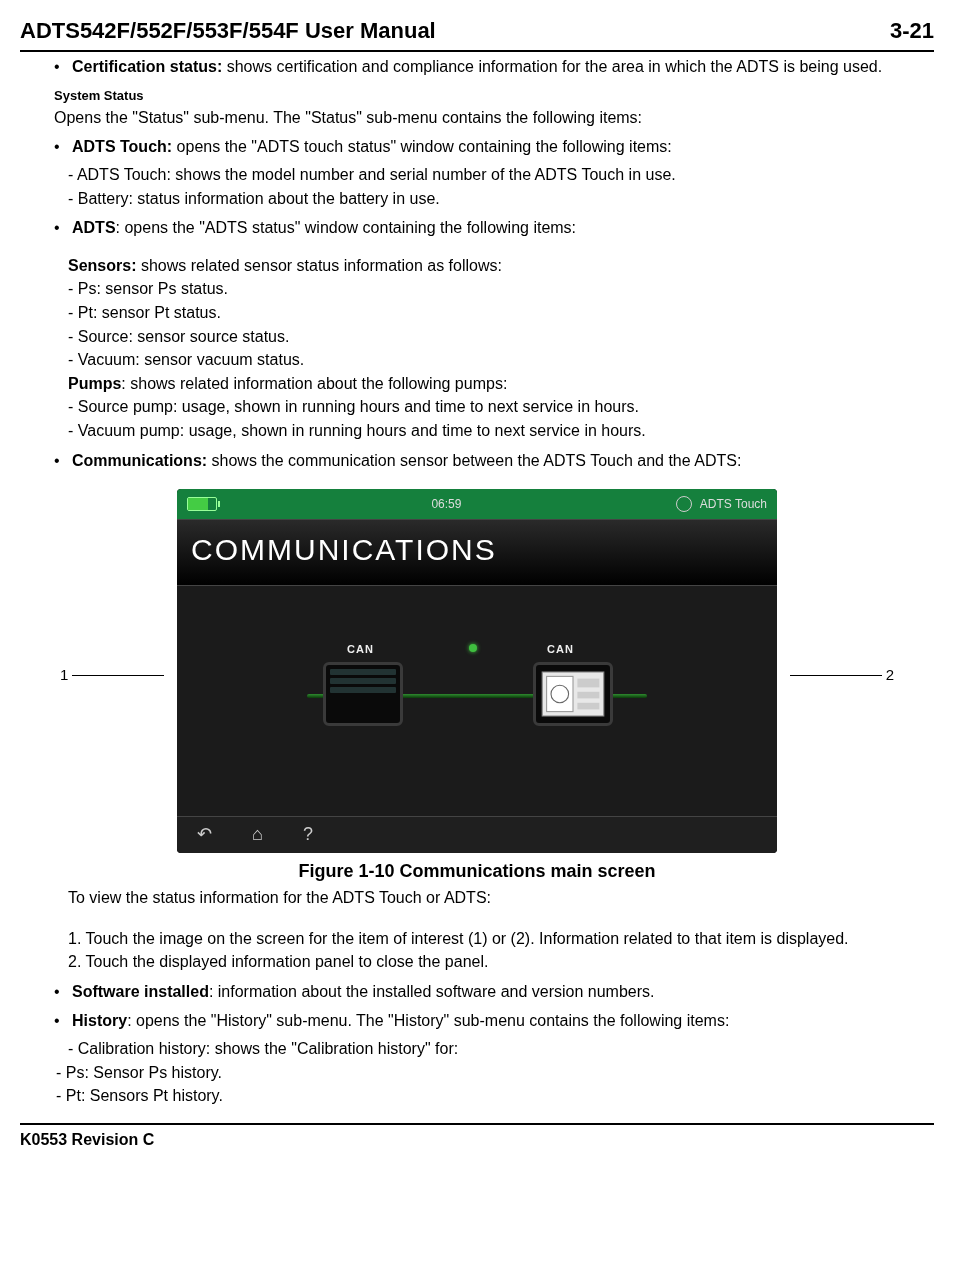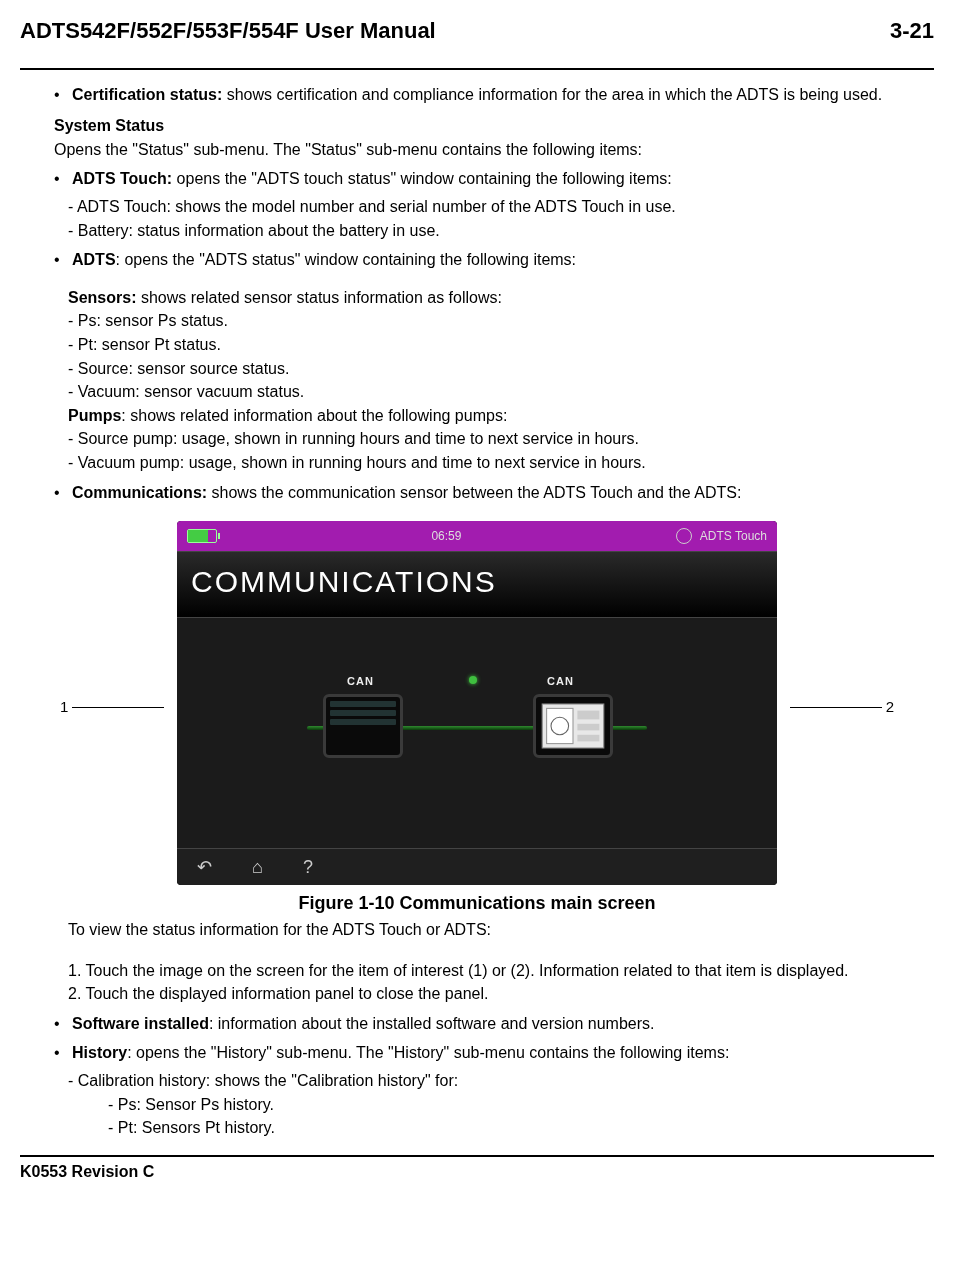--- a/index.html
+++ b/index.html
@@ -12,31 +12,31 @@
     width: 954px;
     box-sizing: border-box;
     background: #fff;
   }
 
   .header-row {
     display: flex;
     justify-content: space-between;
     align-items: baseline;
     border-bottom: 2px solid #000;
-    padding-bottom: 22px;
-    margin-bottom: 14px;
+    padding-bottom: 4px;
+    margin-bottom: 4px;
   }
   .header-title { font-weight: bold; font-size: 22px; }
   .header-page { font-weight: bold; font-size: 22px; }
 
-  .sect-heading { font-weight: bold; font-size: 16px; margin-top: 10px; }
+  .sect-heading { font-weight: bold; font-size: 13px; margin-top: 10px; }
   .para { margin: 2px 0; }
   .indent-1 { margin-left: 34px; }
   .indent-2 { margin-left: 48px; }
-  .indent-3 { margin-left: 88px; }
+  .indent-3 { margin-left: 36px; }
 
   .bullet { display: flex; }
   .bullet .dot { width: 18px; flex-shrink: 0; }
   .bullet .txt { flex: 1; }
 
   .bold { font-weight: bold; }
 
   .figure-wrap {
     margin: 18px 0 4px 0;
     display: flex;
@@ -55,21 +55,21 @@
     height: 1px; background: #000; width: 92px; margin: 0 4px;
   }
 
   .device-frame {
     width: 600px;
     background: #000;
     border-radius: 4px;
     overflow: hidden;
   }
   .status-bar {
-    background: #a21caf;
+    background: #15803d;
     color: #ddd;
     display: flex;
     align-items: center;
     justify-content: space-between;
     padding: 4px 10px;
     font-size: 12px;
     height: 22px;
   }
   .battery-icon {
     width: 28px; height: 12px;

